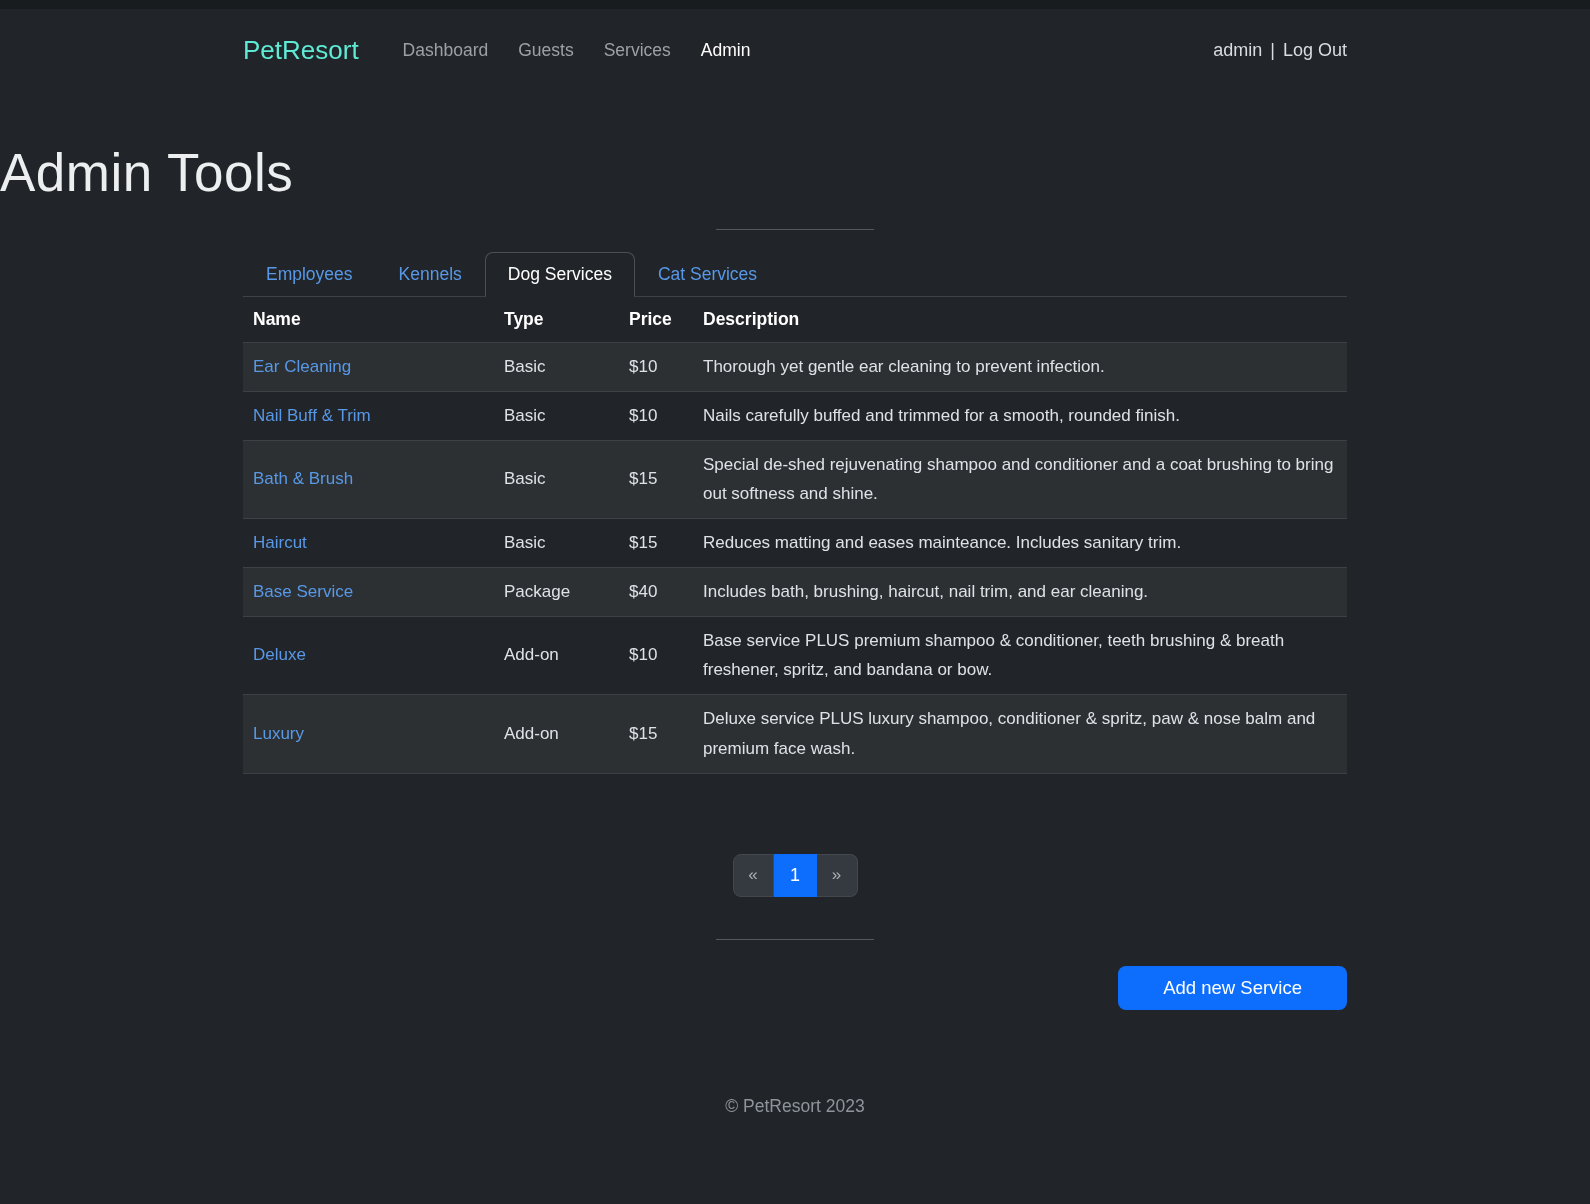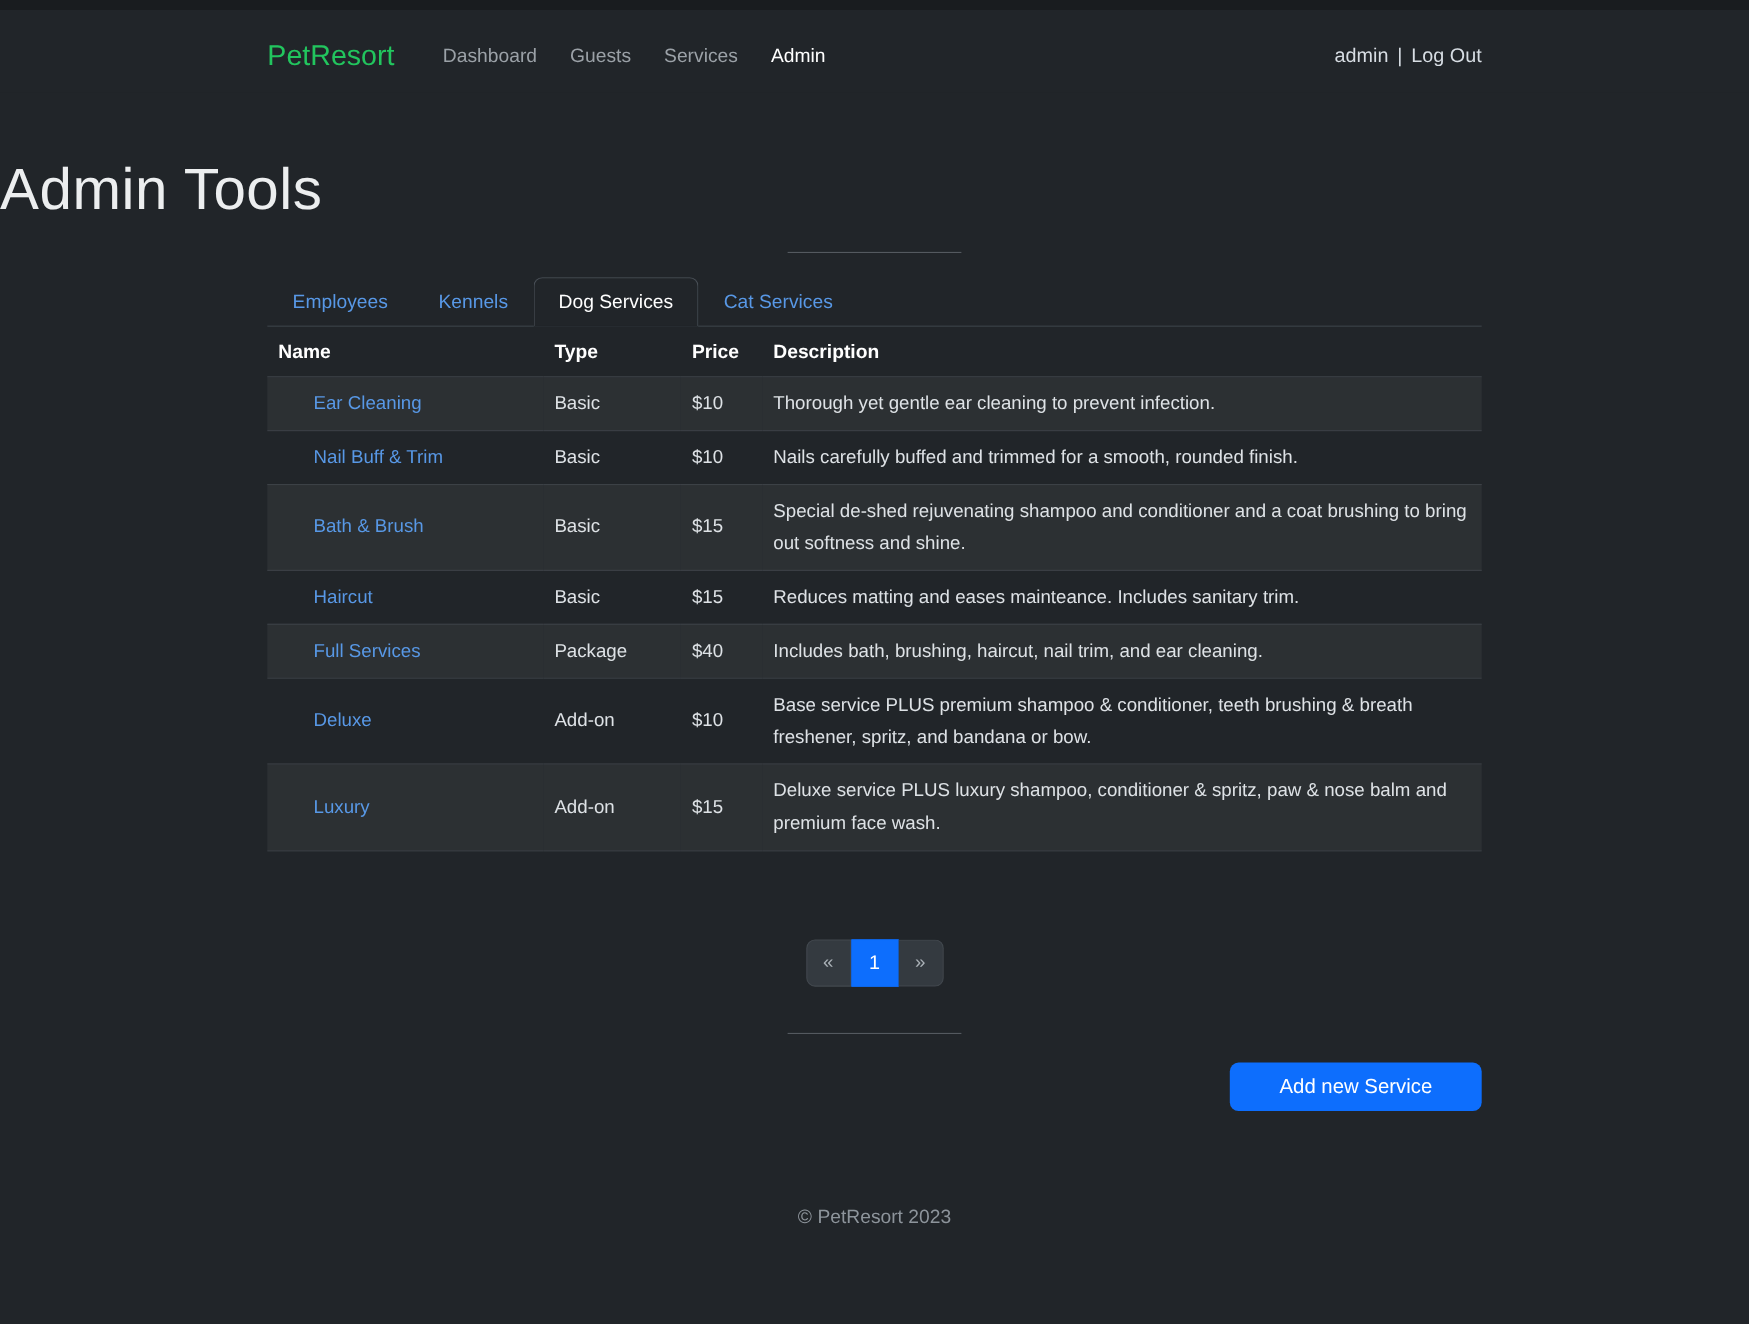--- a/index.html
+++ b/index.html
@@ -12,21 +12,21 @@
   }
   .top-strip { height: 9px; width: 100%; background: #191c1f; }
 
   
   .navbar { width: 100%; background: #212529; }
   .navbar-inner {
     width: 1104px; margin: 0 auto;
     display: flex; align-items: center;
     padding: 26px 0 18px 0;
   }
-  .brand { font-size: 26px; color: #22c55e; text-decoration: none; cursor: pointer; }
+  .brand { font-size: 26px; color: #5eead4; text-decoration: none; cursor: pointer; }
   .nav-links { display: flex; align-items: center; margin-left: 14px; }
   .nav-link {
     font-size: 17.5px; color: #9ba1a7; text-decoration: none;
     margin-left: 30px; cursor: pointer;
   }
   .nav-link.active { color: #ffffff; }
   .nav-user { margin-left: auto; font-size: 18px; color: #d7dde3; display: flex; gap: 8px; }
   .nav-user span { cursor: pointer; }
   .nav-user .divider { cursor: default; }
 
@@ -79,21 +79,21 @@
     padding: 9px 10px;
     line-height: 1.75;
     color: #dee2e6;
     vertical-align: middle;
     border-bottom: 1px solid #3c4146;
   }
   table.services tbody tr:nth-child(odd) { background: rgba(255,255,255,0.05); }
   .col-name { width: 251px; }
   .col-type { width: 125px; }
   .col-price { width: 74px; }
-  .svc-link { color: #5898e6; text-decoration: none; cursor: pointer; margin-left: 32px; }
+  .svc-link { color: #5898e6; text-decoration: none; cursor: pointer; }
 
   
   .pagination-wrap { display: flex; justify-content: center; margin-top: 80px; }
   .pagination { display: flex; }
   .page-item {
     min-width: 41px; height: 43px;
     display: flex; align-items: center; justify-content: center;
     background: #343a40;
     border: 1px solid #42484e;
     color: #aab1b7;
@@ -194,21 +194,21 @@
         <td>$15</td>
         <td>Special de-shed rejuvenating shampoo and conditioner and a coat brushing to bring out softness and shine.</td>
       </tr>
       <tr>
         <td><a class="svc-link">Haircut</a></td>
         <td>Basic</td>
         <td>$15</td>
         <td>Reduces matting and eases mainteance. Includes sanitary trim.</td>
       </tr>
       <tr>
-        <td><a class="svc-link">Full Services</a></td>
+        <td><a class="svc-link">Base Service</a></td>
         <td>Package</td>
         <td>$40</td>
         <td>Includes bath, brushing, haircut, nail trim, and ear cleaning.</td>
       </tr>
       <tr>
         <td><a class="svc-link">Deluxe</a></td>
         <td>Add-on</td>
         <td>$10</td>
         <td>Base service PLUS premium shampoo &amp; conditioner, teeth brushing &amp; breath freshener, spritz, and bandana or bow.</td>
       </tr>

